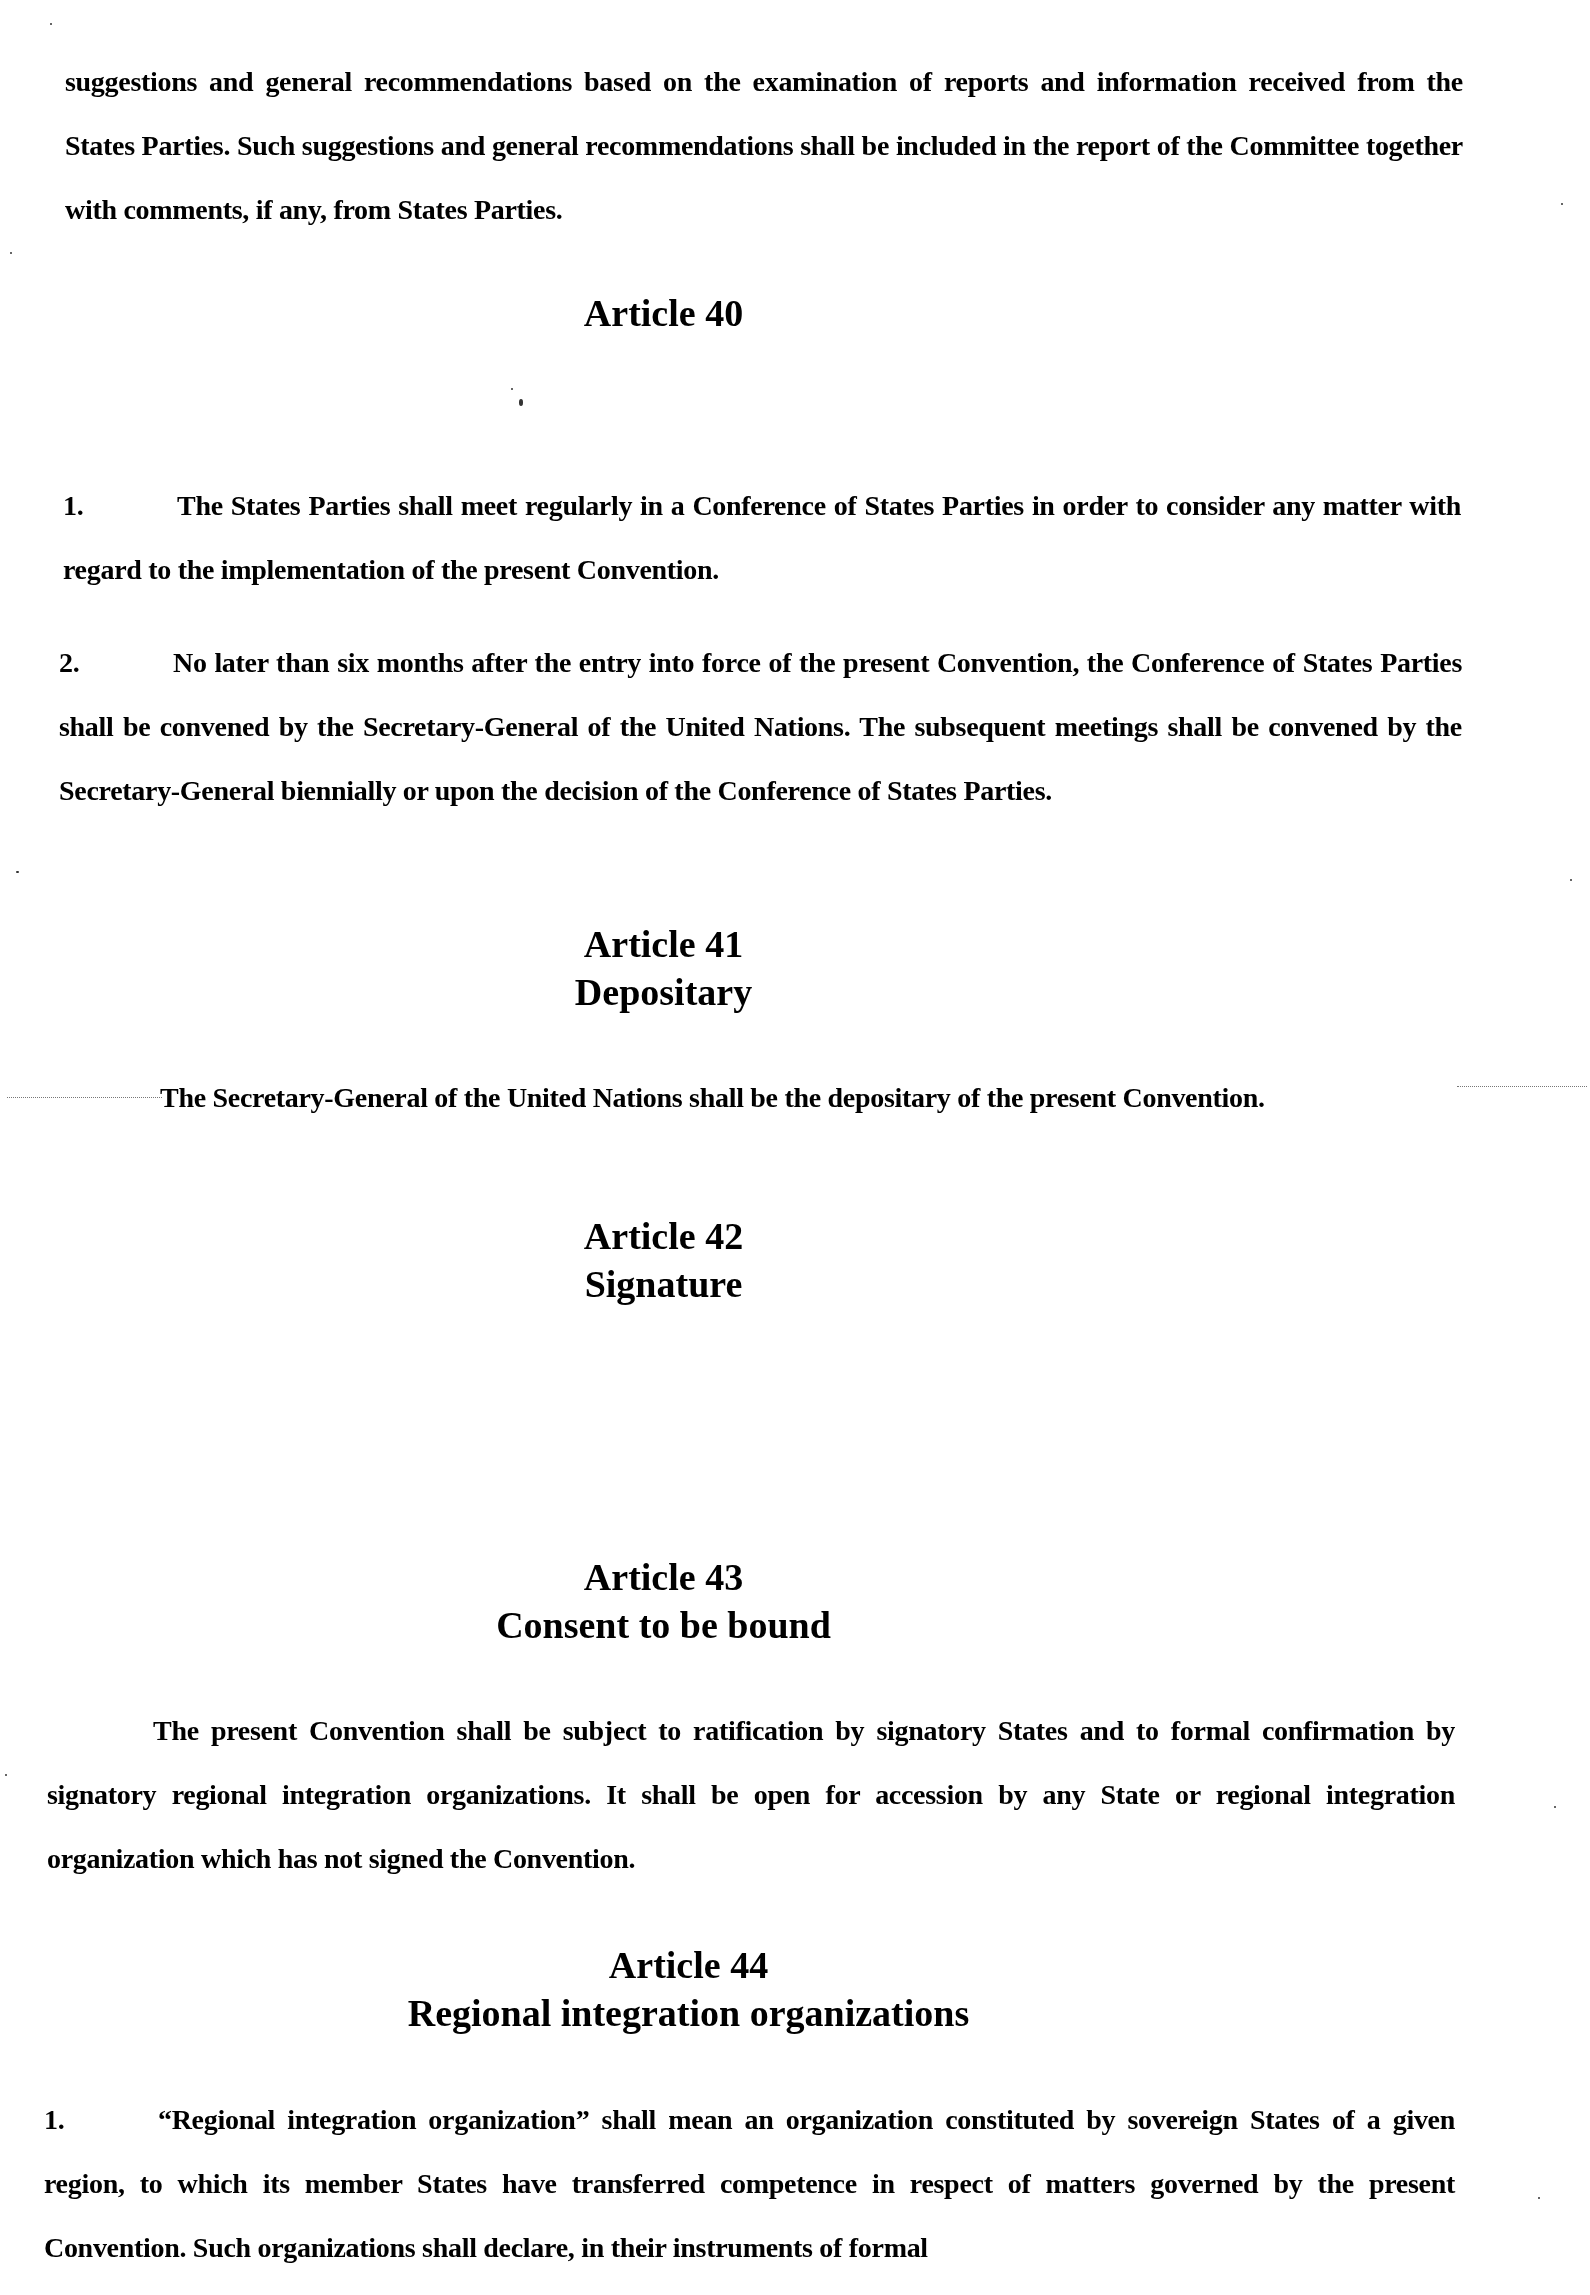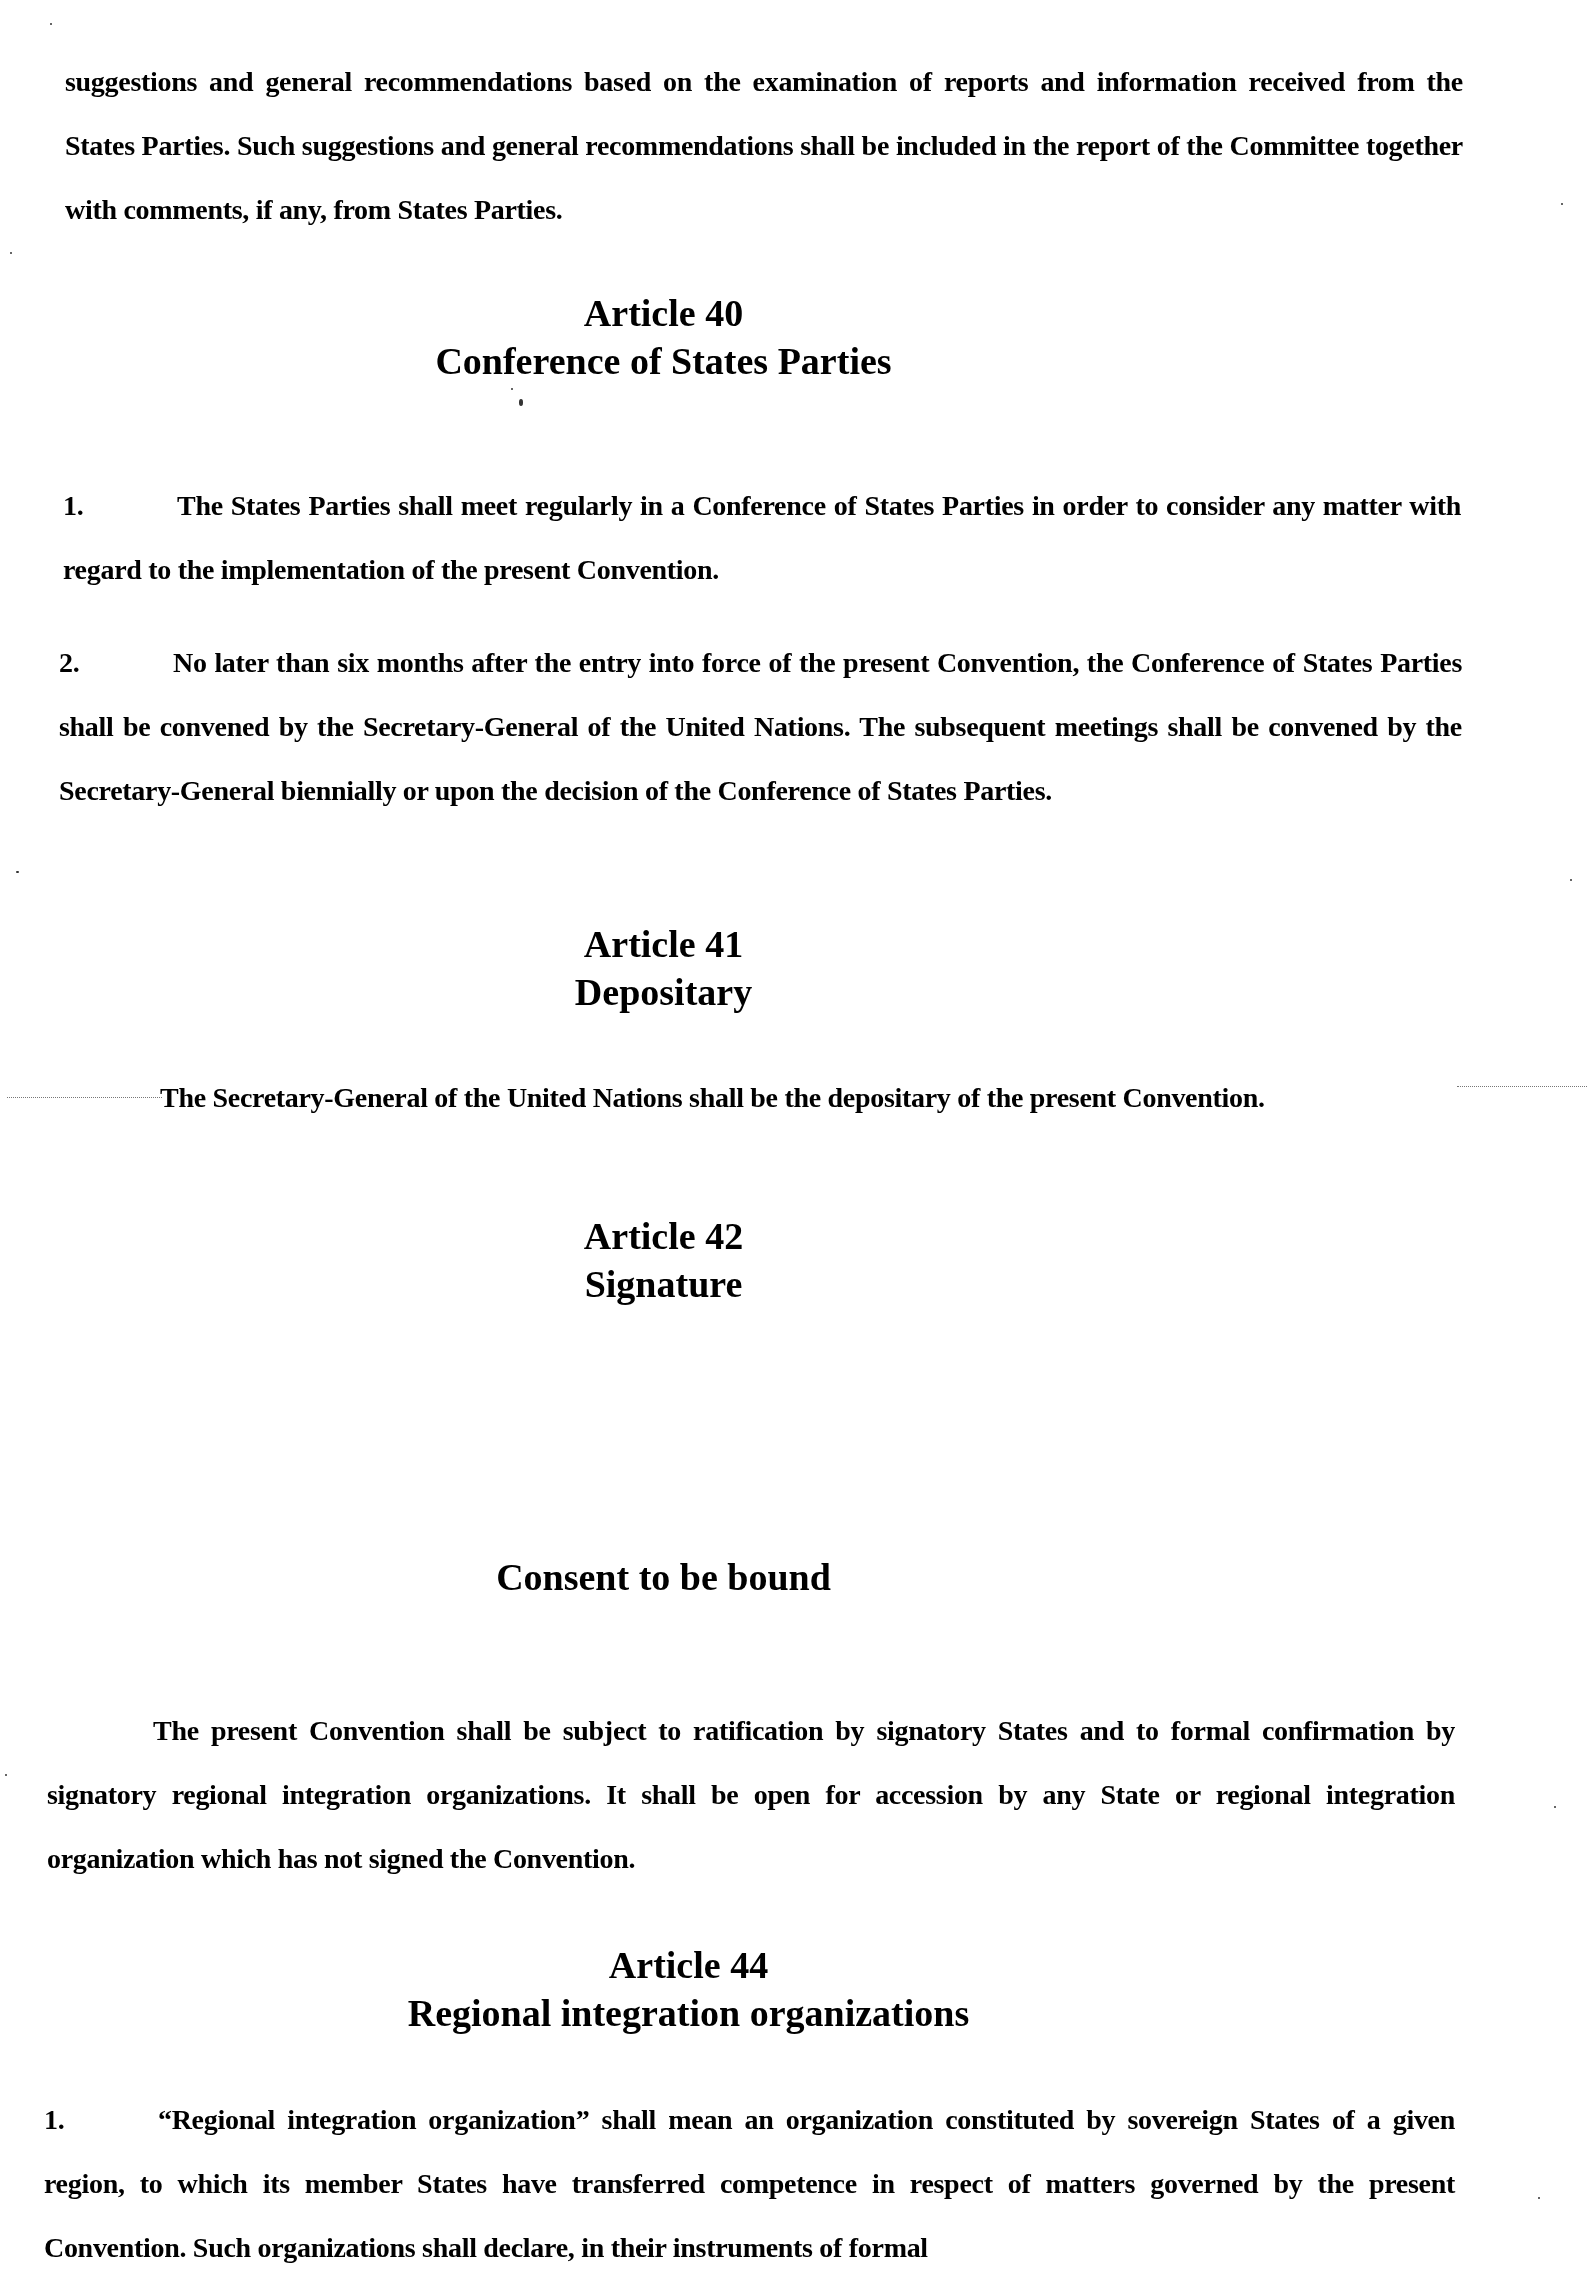--- a/index.html
+++ b/index.html
@@ -77,21 +77,20 @@
 <body>
 
 <div class="page">
 
   <div class="block" style="top:50px; left:65px; width:1398px;">
     <p>suggestions and general recommendations based on the examination of reports and information received from the States Parties. Such suggestions and general recommendations shall be included in the report of the Committee together with comments, if any, from States Parties.</p>
   </div>
 
   <div class="heading" style="top:289px;">
     <span class="title">Article 40</span>
-    <span class="subtitle">Conference of States Parties</span>
   </div>
   <span class="speck" style="left:511px; top:388px;"></span>
   <span class="speck" style="left:519px; top:399px; width:4.1px; height:6.5px;"></span>
 
   <div class="block" style="top:433px; left:63px; width:1398px;margin-top:41px;">
     <p class="numbered">
       <span class="num">1.</span><span>The States Parties shall meet regularly in a Conference of States Parties in order to consider any matter with regard to the implementation of the present Convention.</span>
     </p>
   </div>
 
@@ -113,20 +112,21 @@
     <p class="indent">The Secretary-General of the United Nations shall be the depositary of the present Convention.</p>
   </div>
 
   <div class="heading" style="top:1212px;">
     <span class="title">Article 42</span>
     <span class="subtitle">Signature</span>
   </div>
 
 
   <div class="heading" style="top:1553px;">
+    <span class="title">Article 43</span>
     <span class="subtitle">Consent to be bound</span>
   </div>
 
   <div class="block" style="top:1699px; left:47px; width:1408px;">
     <p class="indent">The present Convention shall be subject to ratification by signatory States and to formal confirmation by signatory regional integration organizations. It shall be open for accession by any State or regional integration organization which has not signed the Convention.</p>
   </div>
 
   <div class="heading" style="top:1941px;padding-left:25px;">
     <span class="title">Article 44</span>
     <span class="subtitle">Regional integration organizations</span>

